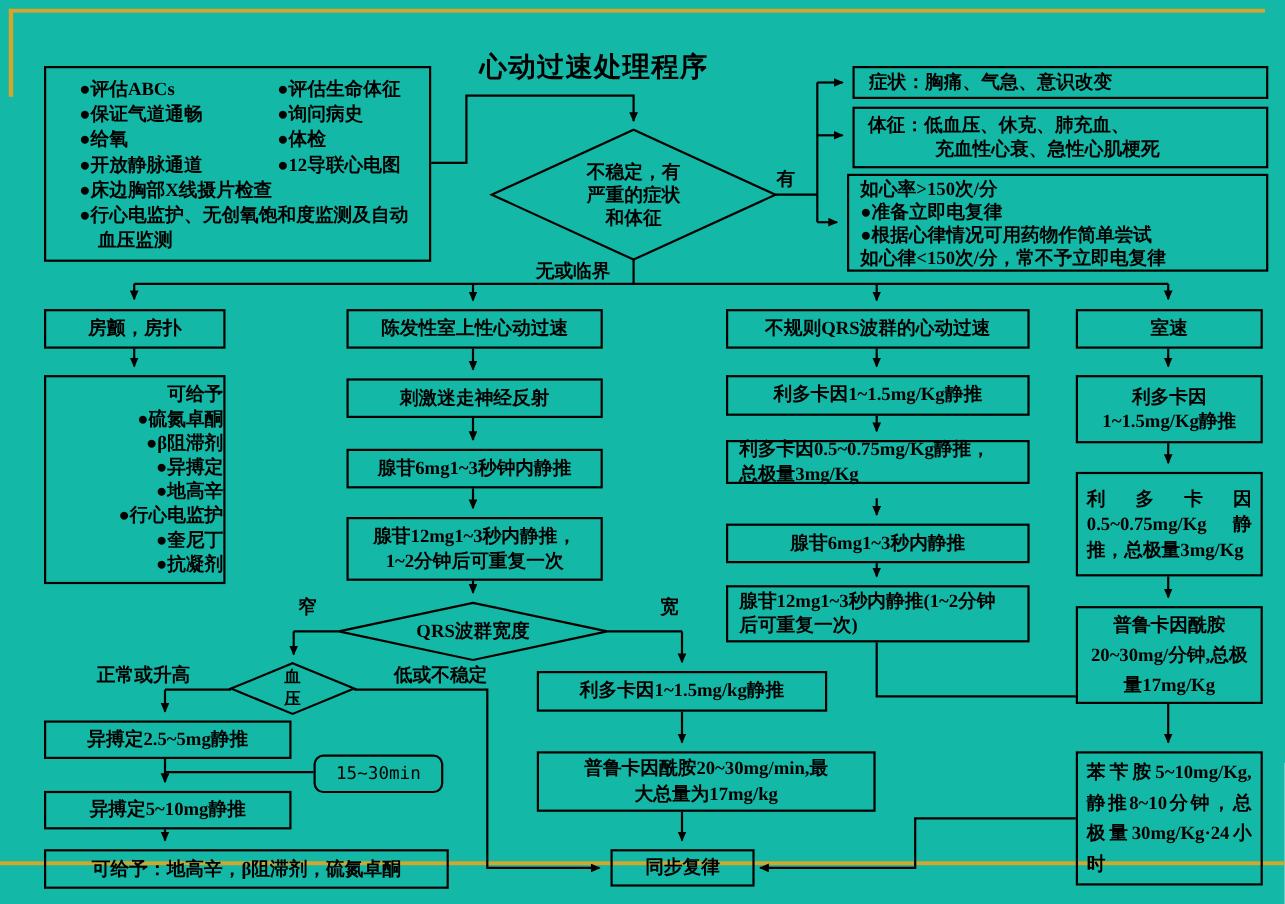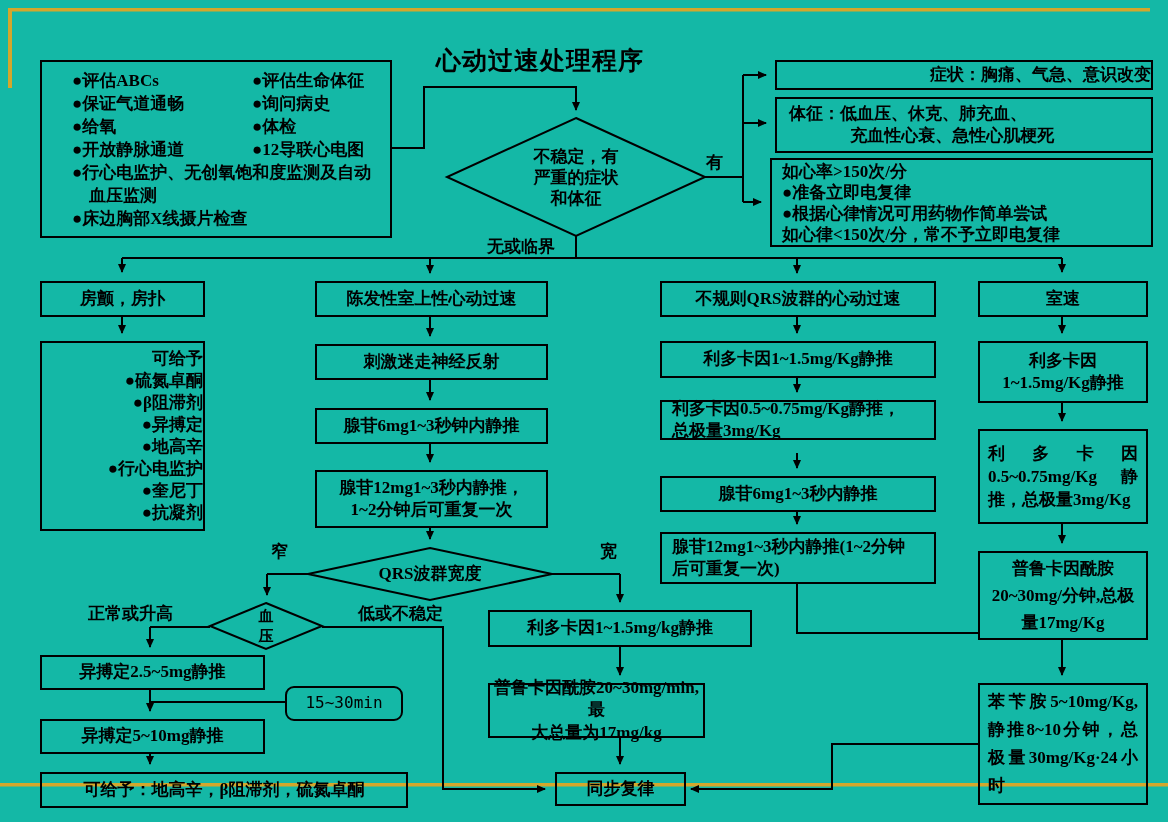--- a/index.html
+++ b/index.html
@@ -105,38 +105,38 @@
     <div class="prep-grid">
       <span>●评估ABCs</span>
       <span>●评估生命体征</span>
       <span>●保证气道通畅</span>
       <span>●询问病史</span>
       <span>●给氧</span>
       <span>●体检</span>
       <span>●开放静脉通道</span>
       <span>●12导联心电图</span>
     </div>
+    <div class="hang">●床边胸部X线摄片检查</div>
     <div class="hang">●行心电监护、无创氧饱和度监测及自动血压监测</div>
-    <div class="hang">●床边胸部X线摄片检查</div>
   </div>
 
   <div class="dtext" style="left:476px;top:146px;width:200px;">
     <div>不稳定，有</div>
     <div>严重的症状</div>
     <div>和体征</div>
   </div>
 
   <div class="label" style="left:706px;top:151px;">有</div>
   <div class="label" style="left:487px;top:235px;">无或临界</div>
   <div class="label" style="left:271px;top:540px;">窄</div>
   <div class="label" style="left:600px;top:540px;">宽</div>
   <div class="label" style="left:88px;top:602px;">正常或升高</div>
   <div class="label" style="left:358px;top:602px;">低或不稳定</div>
 
-  <div class="box" style="left:775px;top:60px;width:378px;height:30px;padding-left:13px;text-align:right;">症状：胸痛、气急、意识改变</div>
+  <div class="box" style="left:775px;top:60px;width:378px;height:30px;padding-left:13px;">症状：胸痛、气急、意识改变</div>
   <div class="box" style="left:775px;top:97px;width:378px;height:56px;padding-left:12px;">
     <div>体征：低血压、休克、肺充血、</div>
     <div class="indent2">充血性心衰、急性心肌梗死</div>
   </div>
   <div class="box" style="left:770px;top:158px;width:383px;height:89px;padding-left:10px;line-height:21px;">
     <div>如心率&gt;150次/分</div>
     <div>●准备立即电复律</div>
     <div>●根据心律情况可用药物作简单尝试</div>
     <div>如心律&lt;150次/分，常不予立即电复律</div>
   </div>
@@ -167,21 +167,21 @@
     <div>血</div>
     <div>压</div>
   </div>
 
   <div class="box center" style="left:40px;top:655px;width:225px;height:35px;">异搏定2.5~5mg静推</div>
   <div class="box center rounded mono" style="left:285px;top:686px;width:118px;height:35px;">15~30min</div>
   <div class="box center" style="left:40px;top:719px;width:225px;height:35px;">异搏定5~10mg静推</div>
   <div class="box center" style="left:40px;top:772px;width:368px;height:36px;text-align:center;">可给予：地高辛，β阻滞剂，硫氮卓酮</div>
 
   <div class="box center" style="left:488px;top:610px;width:264px;height:37px;">利多卡因1~1.5mg/kg静推</div>
-  <div class="box center" style="left:488px;top:683px;width:217px;height:55px;">
+  <div class="box center" style="left:488px;top:683px;width:308px;height:55px;">
     <div>普鲁卡因酰胺20~30mg/min,最</div>
     <div>大总量为17mg/kg</div>
   </div>
   <div class="box center" style="left:555px;top:772px;width:131px;height:34px;">同步复律</div>
 
   <div class="box center" style="left:660px;top:281px;width:276px;height:36px;">不规则QRS波群的心动过速</div>
   <div class="box center" style="left:660px;top:341px;width:276px;height:37px;">利多卡因1~1.5mg/Kg静推</div>
   <div class="box" style="left:660px;top:400px;width:276px;height:40px;padding-left:10px;">
     <div>利多卡因0.5~0.75mg/Kg静推，</div>
     <div>总极量3mg/Kg</div>

